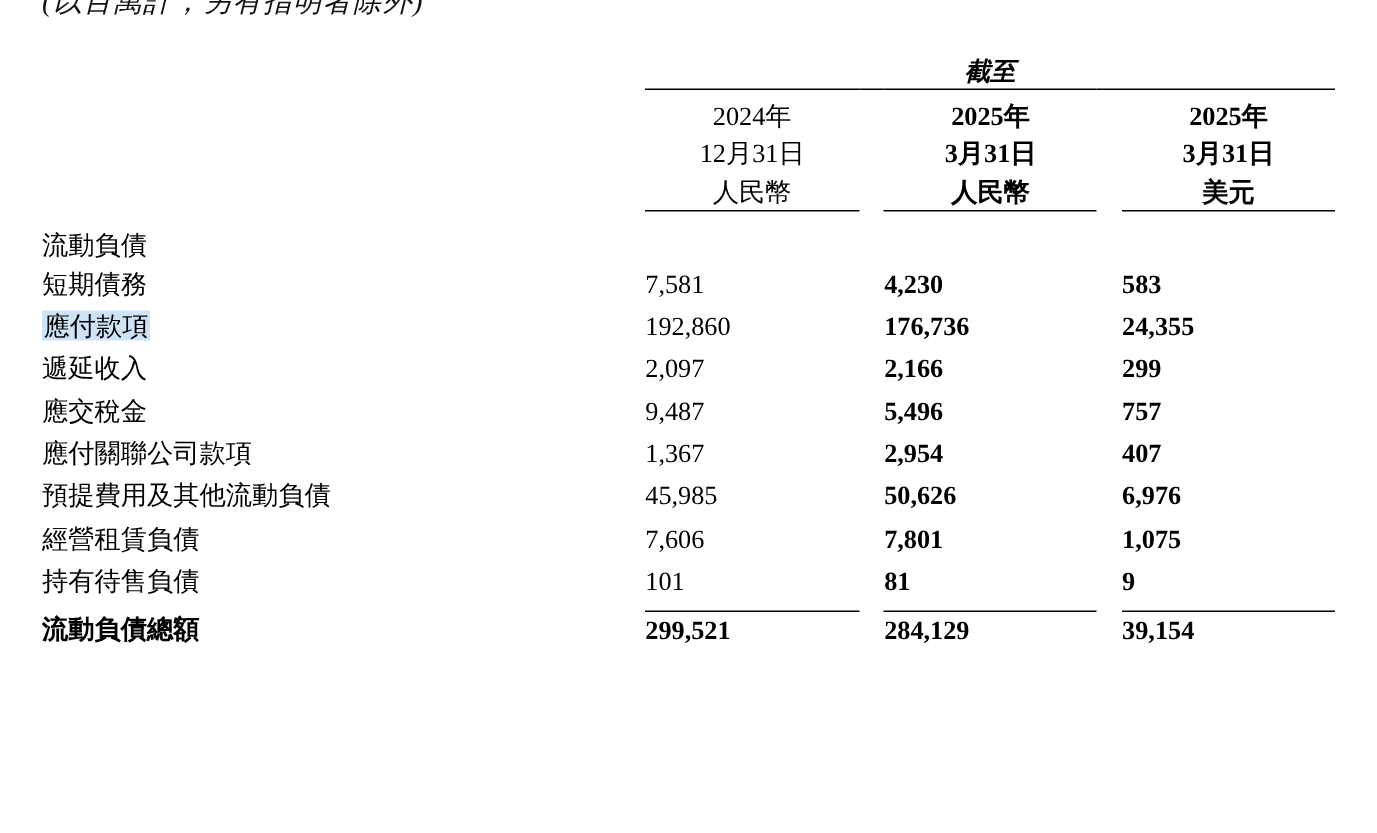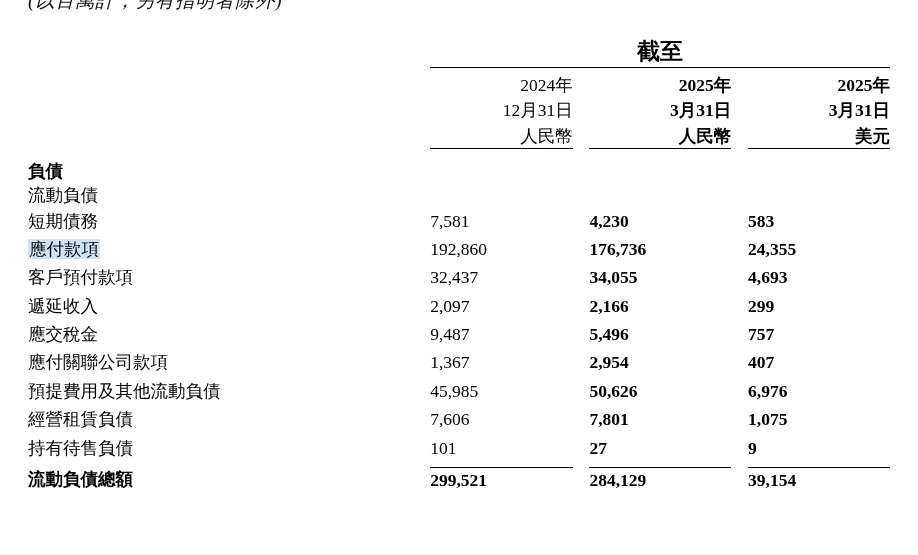--- a/index.html
+++ b/index.html
@@ -56,37 +56,38 @@
     padding-right: 4px;
     font-variant-numeric: lining-nums;
     white-space: nowrap;
   }
   .bold { font-weight: bold; }
 
   
   .hdr-asof {
     text-align: center;
     font-weight: bold;
-    font-size: 23px;
+    font-size: 17px;
     padding-bottom: 4px;
+    font-style: italic;
   }
   .rule-asof {
     border-top: 1.3px solid #000;
     height: 0;
     font-size: 0;
     line-height: 0;
   }
   .hdr-date {
-    text-align: right;
+    text-align: center;
     padding-right: 4px;
     white-space: nowrap;
     line-height: 1.45;
   }
   .hdr-cur {
-    text-align: right;
+    text-align: center;
     padding-right: 4px;
     white-space: nowrap;
     padding-bottom: 3px;
   }
   .rule-col {
     border-bottom: 1.1px solid #000;
     height: 0;
     font-size: 0;
     line-height: 0;
   }
@@ -187,24 +188,20 @@
         <td></td>
         <td class="rule-col"></td>
         <td></td>
         <td class="rule-col"></td>
       </tr>
 
       <tr class="spacer-sm">
         <td colspan="7"></td>
       </tr>
 
-      <tr>
-        <td class="sect-title">負債</td>
-        <td colspan="6"></td>
-      </tr>
 
       <tr>
         <td class="sub-title">流動負債</td>
         <td colspan="6"></td>
       </tr>
 
       <tr class="row">
         <td class="row-label"><span>短期債務</span></td>
         <td></td>
         <td class="num">7,581</td>
@@ -217,29 +214,20 @@
       <tr class="row">
         <td class="row-label"><span class="highlight">應付款項</span></td>
         <td></td>
         <td class="num">192,860</td>
         <td></td>
         <td class="num bold">176,736</td>
         <td></td>
         <td class="num bold">24,355</td>
       </tr>
 
-      <tr class="row">
-        <td class="row-label"><span>客戶預付款項</span></td>
-        <td></td>
-        <td class="num">32,437</td>
-        <td></td>
-        <td class="num bold">34,055</td>
-        <td></td>
-        <td class="num bold">4,693</td>
-      </tr>
 
       <tr class="row">
         <td class="row-label"><span>遞延收入</span></td>
         <td></td>
         <td class="num">2,097</td>
         <td></td>
         <td class="num bold">2,166</td>
         <td></td>
         <td class="num bold">299</td>
       </tr>
@@ -282,21 +270,21 @@
         <td class="num bold">7,801</td>
         <td></td>
         <td class="num bold">1,075</td>
       </tr>
 
       <tr class="row">
         <td class="row-label"><span>持有待售負債</span></td>
         <td></td>
         <td class="num">101</td>
         <td></td>
-        <td class="num bold">27</td>
+        <td class="num bold">81</td>
         <td></td>
         <td class="num bold">9</td>
       </tr>
 
       <tr class="spacer-xs">
         <td colspan="7"></td>
       </tr>
 
       <tr class="total-rule">
         <td></td>

